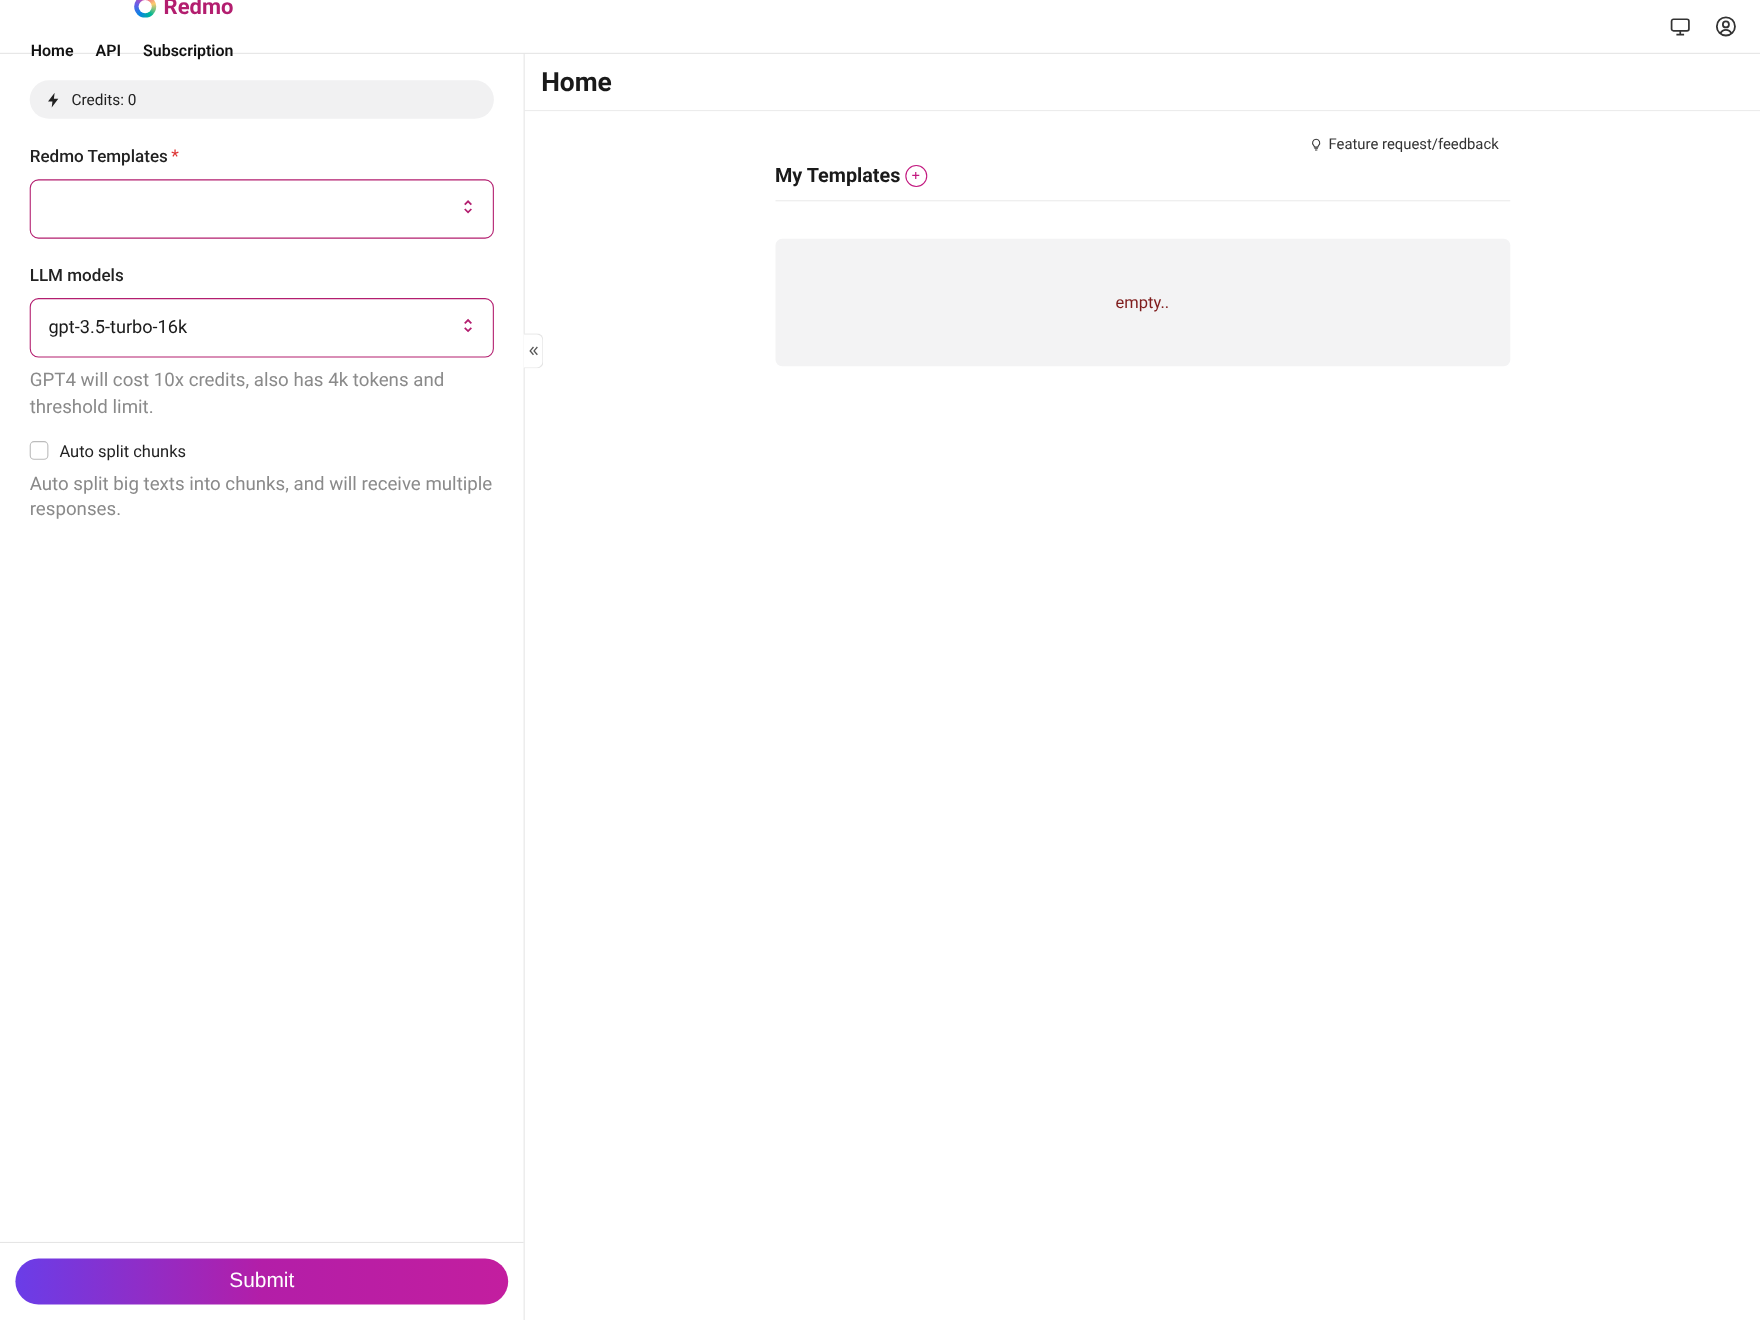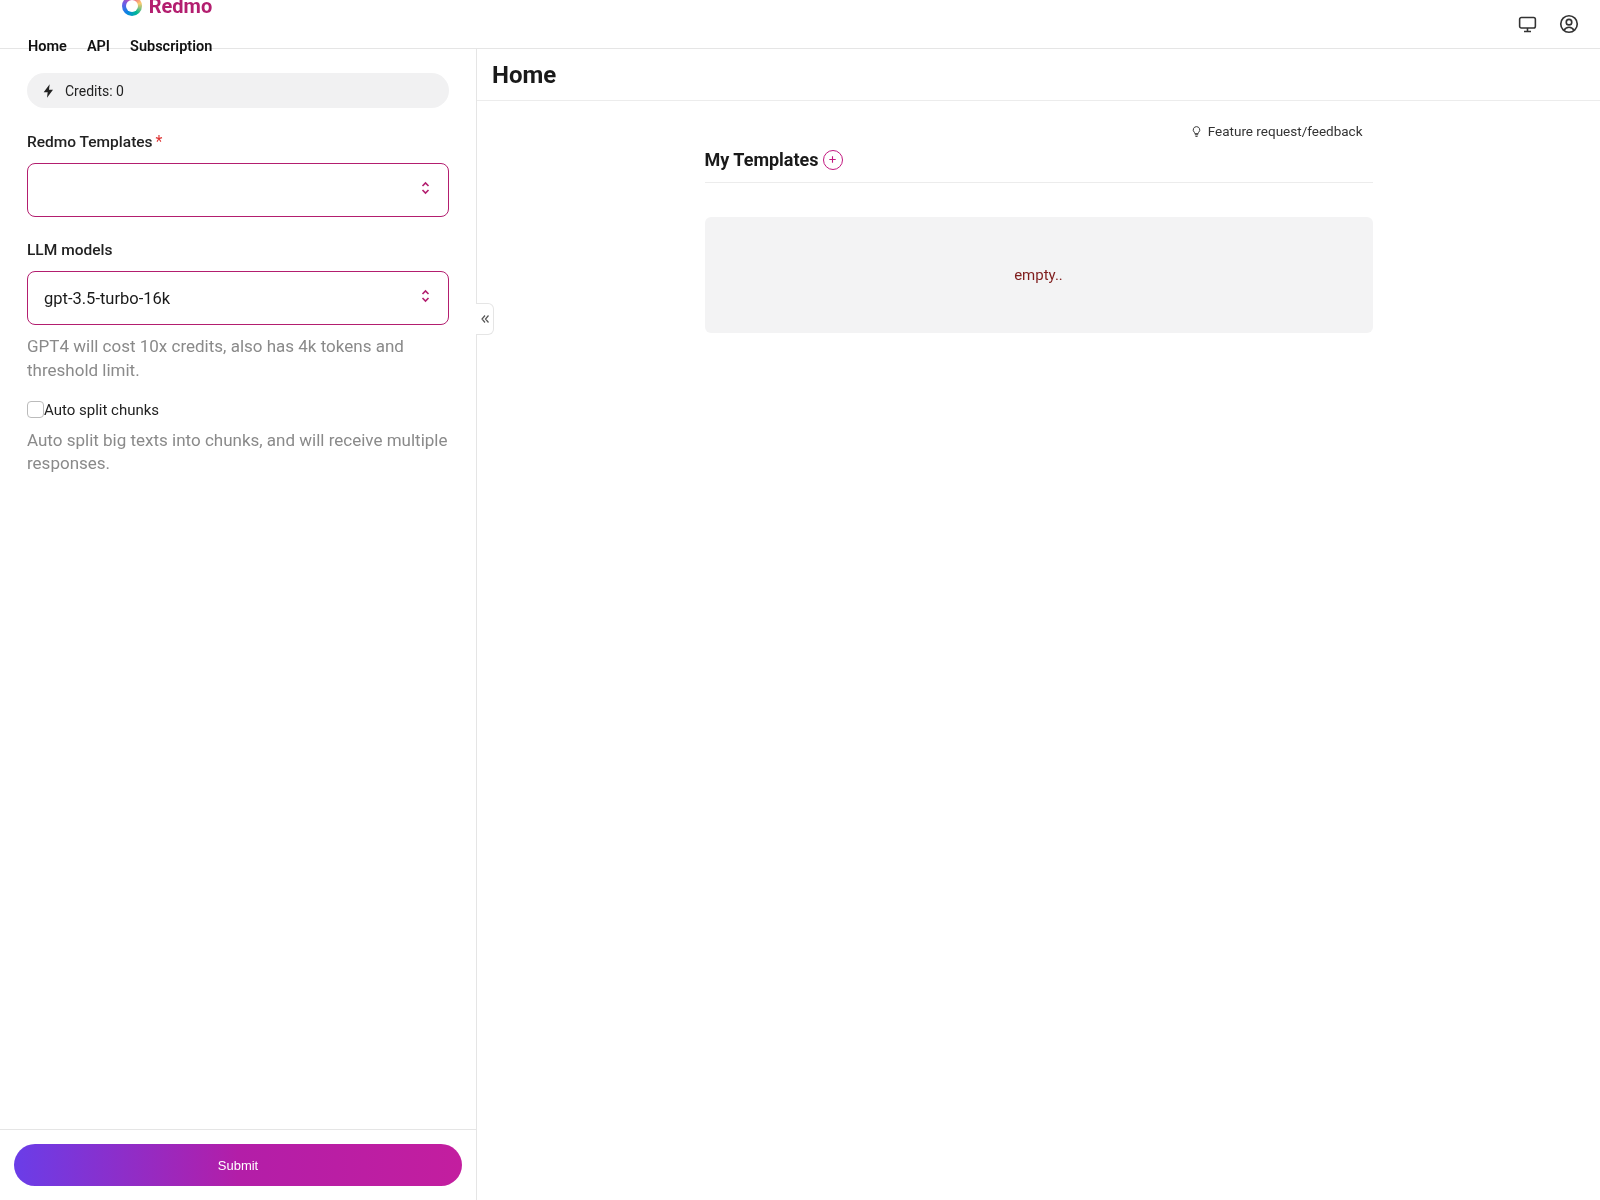--- a/index.html
+++ b/index.html
@@ -60,34 +60,34 @@
   border-radius: 8px;
   display: flex; align-items: center;
   padding: 0 16px;
   justify-content: space-between;
   cursor: pointer;
   font-size: 16.5px;
 }
 .select .caret { color: #b31e6f; }
 .hint { font-size: 17px; color: #8a8a8a; margin-top: 10px; line-height: 1.4; }
 
-.checkrow { margin-top: 18px; display: flex; align-items: center; }
+.checkrow { margin-top: 18px; display: flex; align-items: center; gap: 10px; }
 .checkbox {
   width: 17px; height: 17px; border: 1.5px solid #bbb; border-radius: 4px; cursor: pointer; background:#fff;
 }
 .checklabel { font-size: 15px; color: #222; }
 
 .sidebar-footer {
   border-top: 1px solid #e5e5e5;
   padding: 14px;
 }
 .submit-btn {
   width: 100%; height: 42px; border: none; border-radius: 999px;
   background: linear-gradient(90deg, #6a3de8, #b31ea8, #c31e9f);
-  color: #fff; font-size: 13px; font-weight: 500; cursor: pointer;
+  color: #fff; font-size: 19px; font-weight: 500; cursor: pointer;
 }
 
 .collapse-tab {
   position: absolute;
   right: -18px; top: 254px;
   width: 18px; height: 32px;
   border: 1px solid #e5e5e5; border-left: none;
   background: #fff;
   border-radius: 0 6px 6px 0;
   display: flex; align-items: center; justify-content: center;

